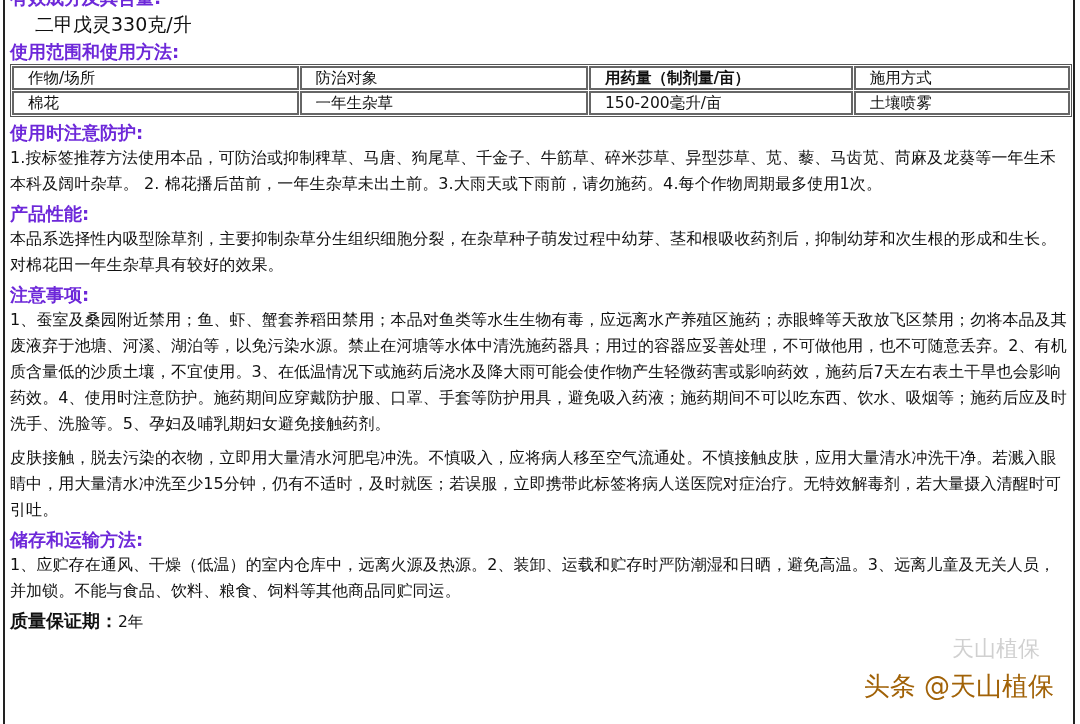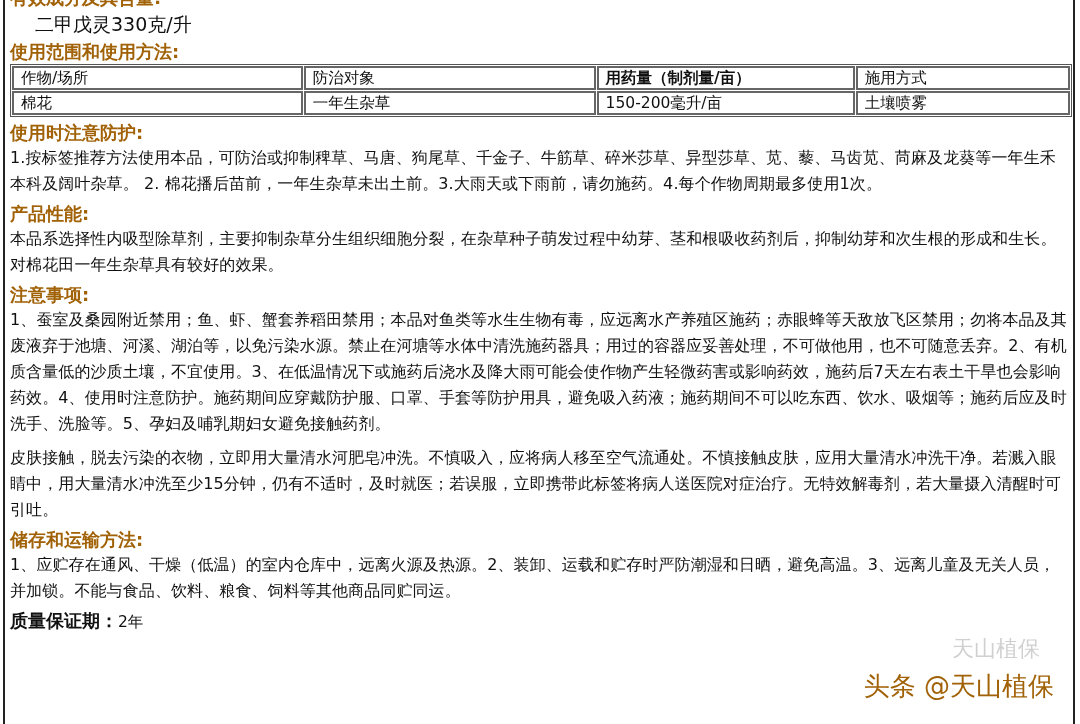--- a/index.html
+++ b/index.html
@@ -25,21 +25,21 @@
     border-right: 2px solid #222;
     padding-left: 5px;
     padding-right: 5px;
     box-sizing: border-box;
   }
   .heading {
     font-weight: bold;
     font-size: 18px;
     line-height: 24px;
     margin: 0;
-    color: #a16207;
+    color: #6d28d9;
   }
   .indent-value {
     font-size: 19px;
     line-height: 28px;
     padding-left: 25px;
     margin: 0;
   }
   .para {
     font-size: 16px;
     line-height: 26px;
@@ -52,21 +52,21 @@
     border-collapse: separate;
     border-spacing: 1px;
     width: 1062px;
     border: 1px solid #555;
     margin-top: 0px;
     margin-bottom: 4px;
     font-size: 15.5px;
   }
   table.usage td {
     border: 2px solid #666;
-    padding: 0 7px;
+    padding: 0 14px;
     height: 20px;
     line-height: 20px;
     white-space: nowrap;
   }
   .col1 { width: 294px; }
   .col2 { width: 294px; }
   .col3 { width: 250px; font-weight: bold; }
   .col4 { width: 210px; }
 
   .gap-sm { height: 3px; }

